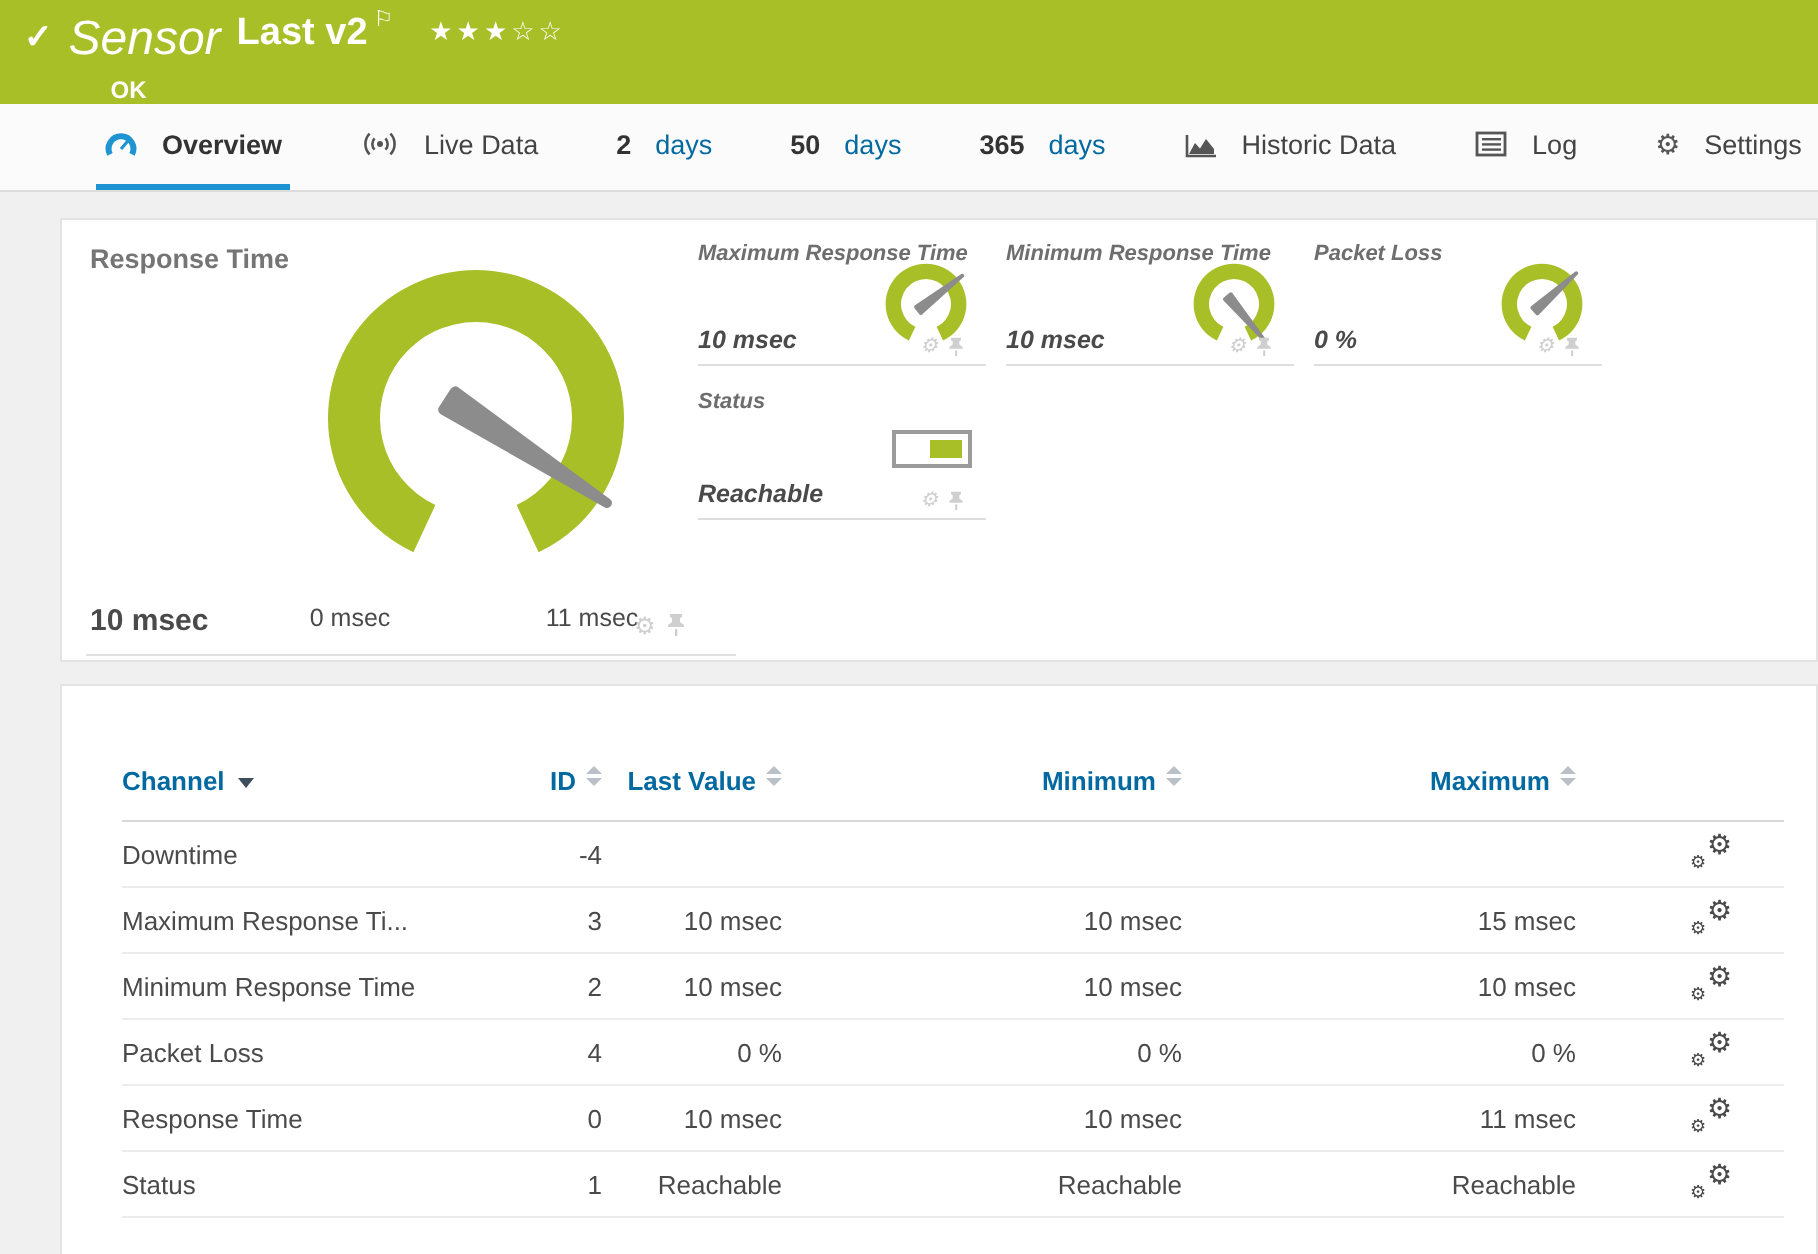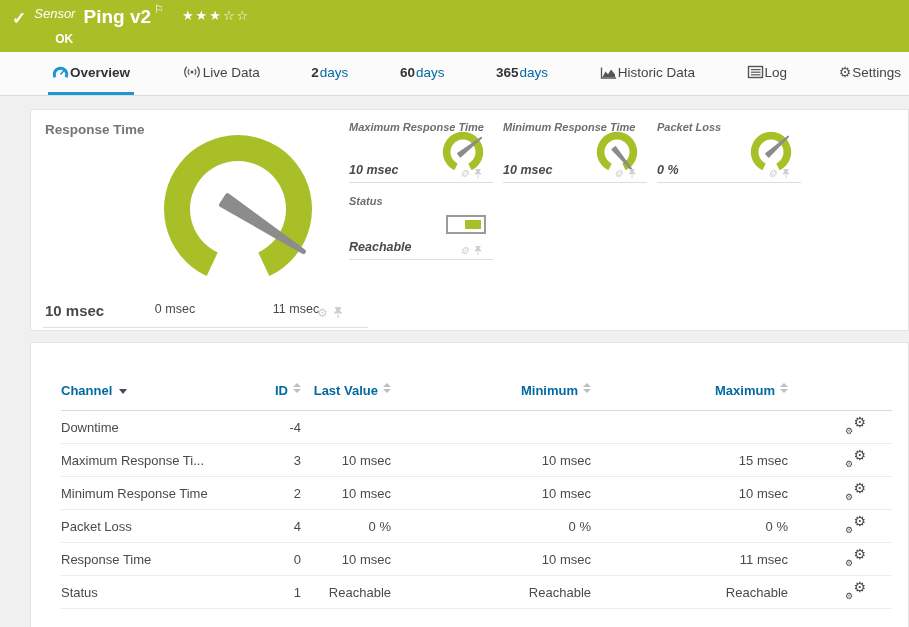--- a/index.html
+++ b/index.html
@@ -3,30 +3,30 @@
 <meta charset="utf-8">
 <style>
   * { margin:0; padding:0; box-sizing:border-box; }
   html,body { width:909px; height:627px; overflow:hidden; background:#f0f0f0;
               font-family:"Liberation Sans", sans-serif; }
 
   
   .topbar { height:52px; background:#a8bf27; color:#fff; display:flex; align-items:flex-start; padding:6px 10px 0 10px; }
   .topbar .check { font-size:17px; font-weight:bold; margin:2px 8px 0 2px; }
   .hdr-line1 { display:flex; align-items:flex-start; }
-  .sensor-type { font-style:italic; font-size:13px; font-weight:400; margin-right:8px; }
+  .sensor-type { font-style:italic; font-size:24px; font-weight:400; margin-right:8px; }
   .sensor-name { font-size:19px; font-weight:700; }
   .flag { font-size:11px; margin:0 0 0 3px; position:relative; top:-3px; }
   .stars { font-size:13px; letter-spacing:2px; margin-left:18px; position:relative; top:2px; }
   .hdr-line2 { font-size:12px; font-weight:700; margin:4px 0 0 21px; }
 
   
   .tabbar { height:44px; background:#fbfbfb; border-bottom:1px solid #dcdcdc; display:flex;
             align-items:stretch; justify-content:space-between; padding:0 4px 0 48px; }
-  .tab { display:flex; align-items:center; gap:1px; font-size:13.5px; color:#444; cursor:pointer;
+  .tab { display:flex; align-items:center; gap:12px; font-size:13.5px; color:#444; cursor:pointer;
          border-bottom:3px solid transparent; padding:0 4px; white-space:nowrap; }
   .tab.active { border-bottom-color:#1e95d2; color:#333; font-weight:700; }
   .tab .num { font-weight:700; color:#333; }
   .tab .unit { color:#0369a1; font-weight:400; }
   .tab svg { display:block; }
   .tab .gearglyph { font-size:14px; color:#555; }
 
   
   .panel { background:#fff; border:1px solid #e3e3e3; margin-left:30px; width:879px; position:relative; }
   .panel1 { margin-top:13px; height:222px; }
@@ -80,21 +80,21 @@
   .gears .g2 { position:absolute; left:1px; bottom:0; font-size:9px; line-height:1; }
 </style>
 </head>
 <body>
 
 <div class="topbar">
   <span class="check">✓</span>
   <div>
     <div class="hdr-line1">
       <span class="sensor-type">Sensor</span>
-      <span class="sensor-name">Ping v2</span>
+      <span class="sensor-name">Last v2</span>
       <span class="flag">⚐</span>
       <span class="stars"><span>★★★</span><span>☆☆</span></span>
     </div>
     <div class="hdr-line2">OK</div>
   </div>
 </div>
 
 <div class="tabbar">
   <div class="tab active">
     <svg width="17" height="15" viewBox="0 0 17 15">
@@ -108,21 +108,21 @@
       <circle cx="10" cy="7" r="1.5" fill="#555"></circle>
       <path d="M7.3 4.2 A4 4 0 0 0 7.3 9.8 M4.8 1.8 A7.5 7.5 0 0 0 4.8 12.2 M12.7 4.2 A4 4 0 0 1 12.7 9.8 M15.2 1.8 A7.5 7.5 0 0 1 15.2 12.2" fill="none" stroke="#555" stroke-width="1.3"></path>
     </svg>
     <span>Live Data</span>
   </div>
   <div class="tab">
     <span class="num">2</span>
     <span class="unit">days</span>
   </div>
   <div class="tab">
-    <span class="num">60</span>
+    <span class="num">50</span>
     <span class="unit">days</span>
   </div>
   <div class="tab">
     <span class="num">365</span>
     <span class="unit">days</span>
   </div>
   <div class="tab">
     <svg width="17" height="15" viewBox="0 0 17 15">
       <path d="M1.5 2.5 V13 H16" fill="none" stroke="#555" stroke-width="1.3"></path>
       <path d="M2.5 12 L5.5 6.5 L8 9.2 L11 4.5 L15 9.5 V12 Z" fill="#555"></path>

